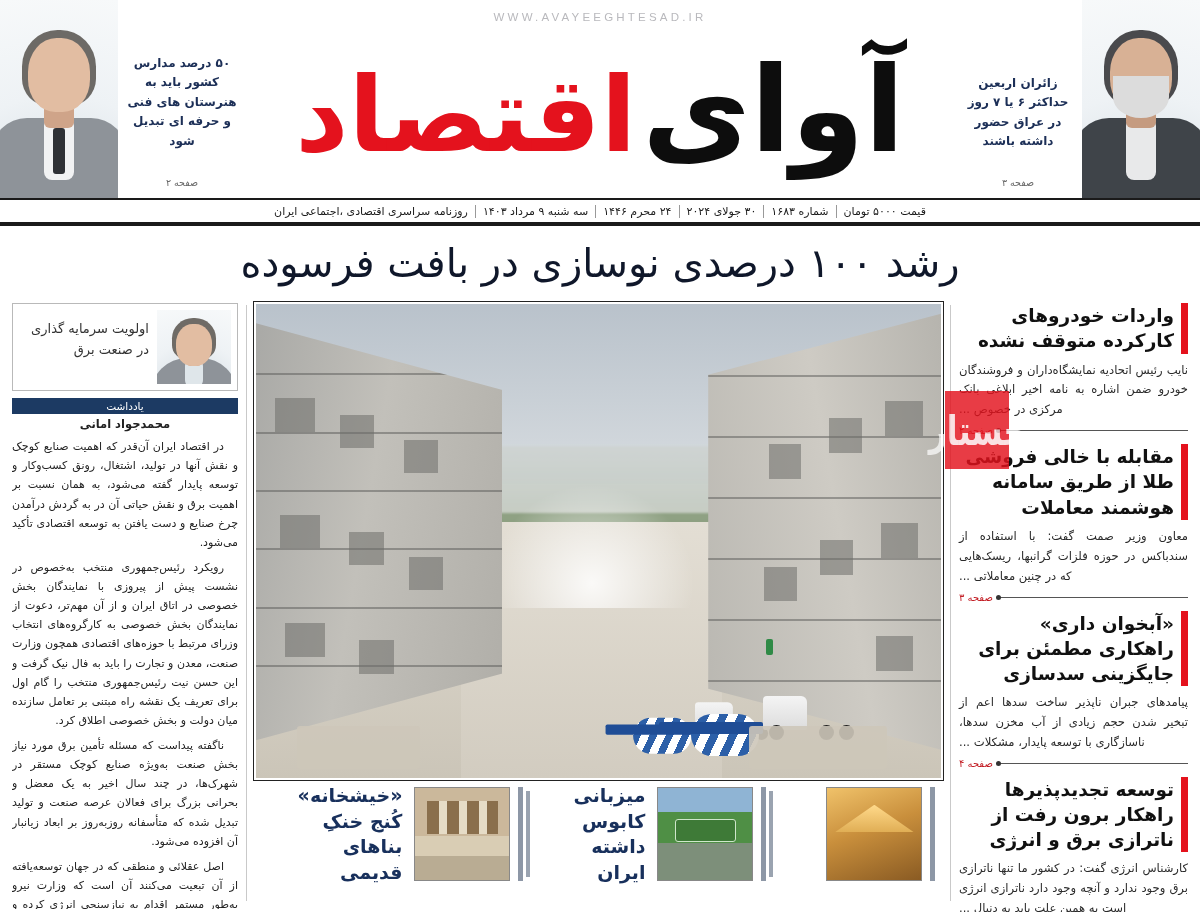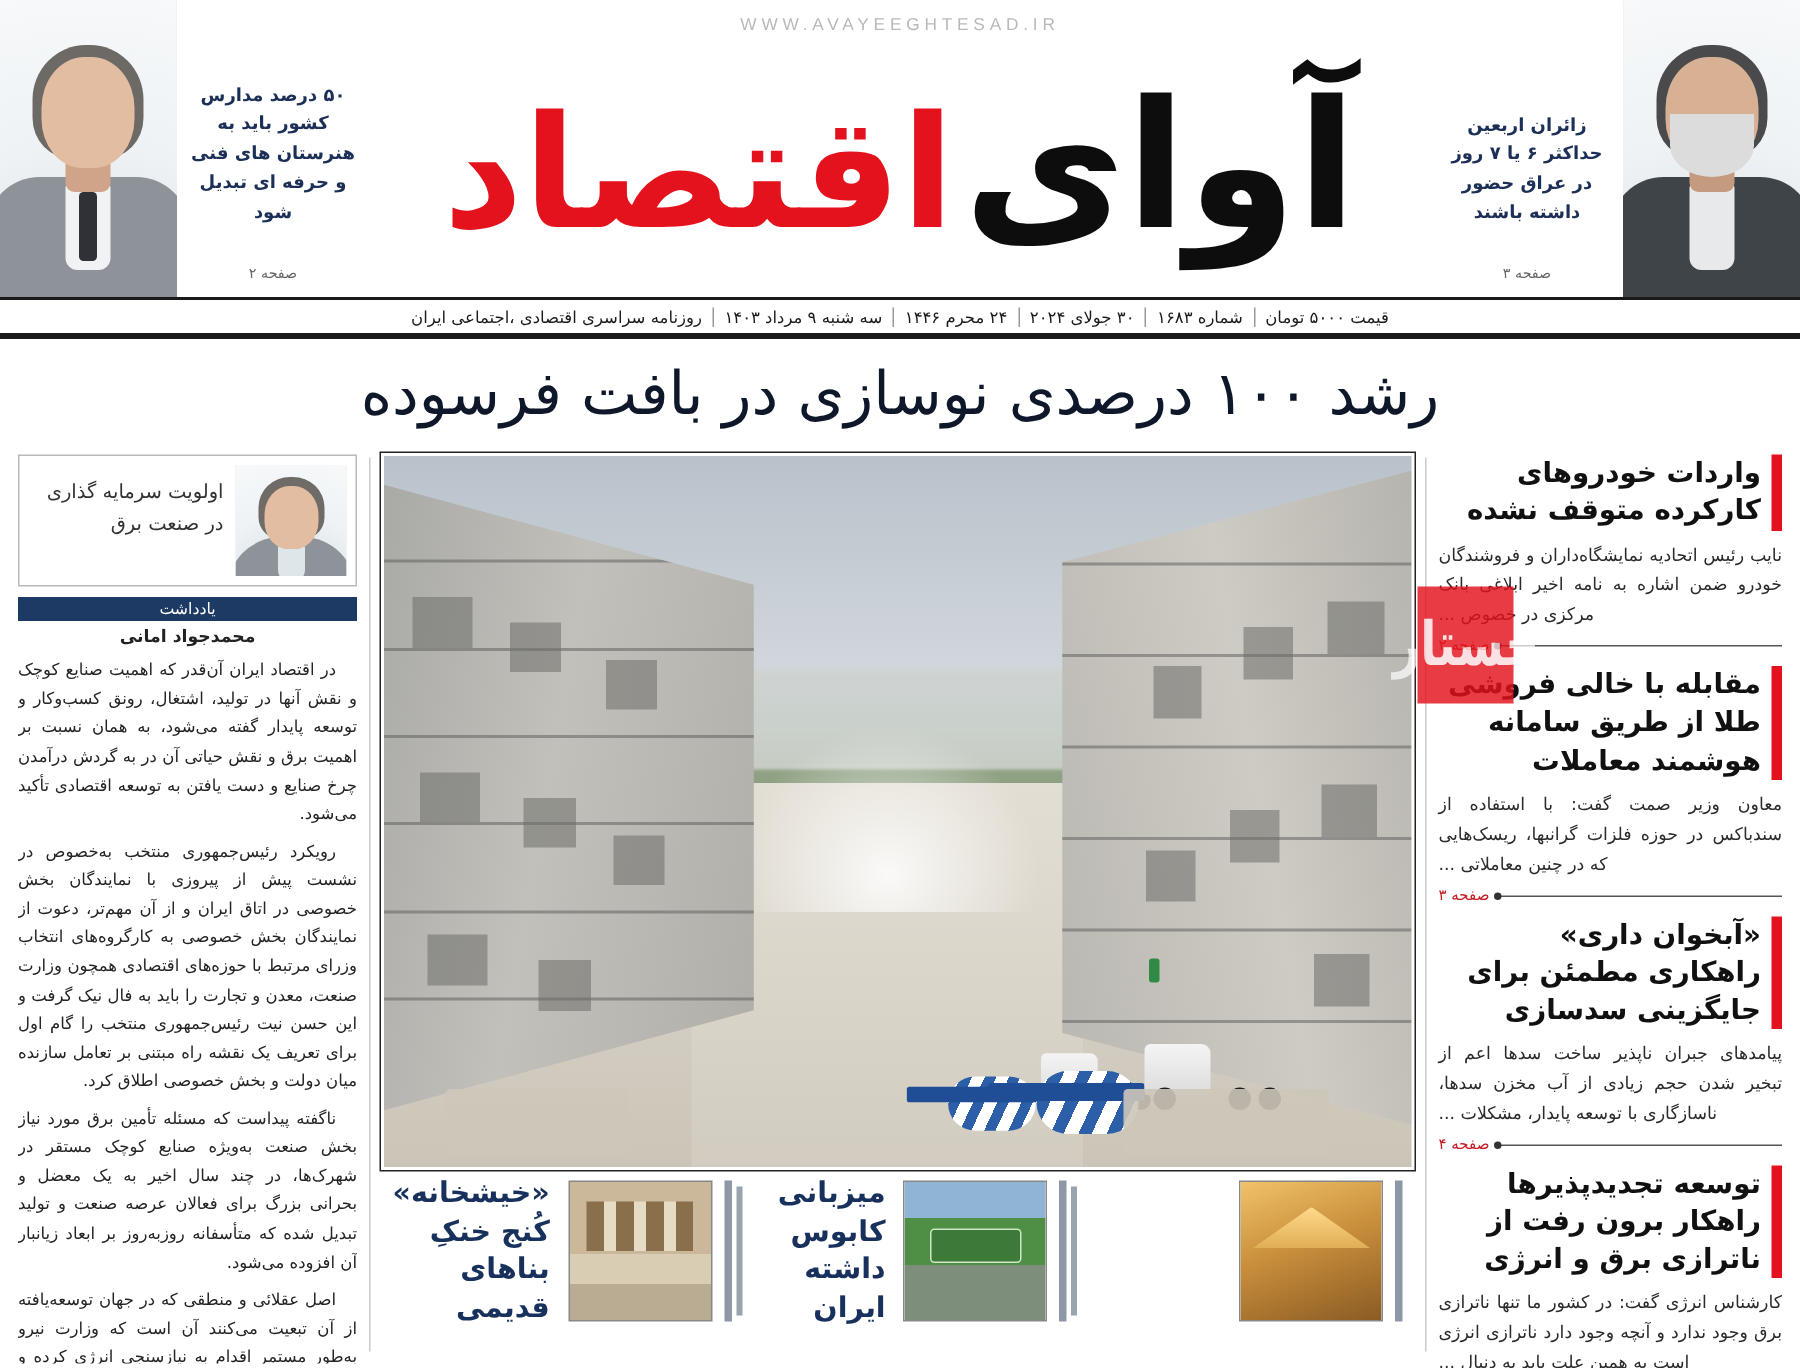--- a/index.html
+++ b/index.html
@@ -311,20 +311,21 @@
     padding:6px 2px 0 2px;
     height:100px;
   }
   .strip-item {
     flex:1 1 33.33%;
     display:flex;
     gap:8px;
     align-items:stretch;
     padding:0 7px;
     position:relative;
+    margin-left:36px;
   }
   .strip-item + .strip-item::before{
     content:"";
     position:absolute;
     right:0; top:4px; bottom:4px;
     width:4px; background:#9aa3b0;
   }
   .strip-bar{ flex:0 0 5px; background:#8d97a6; }
   .strip-thumb{
     flex:0 0 96px;

